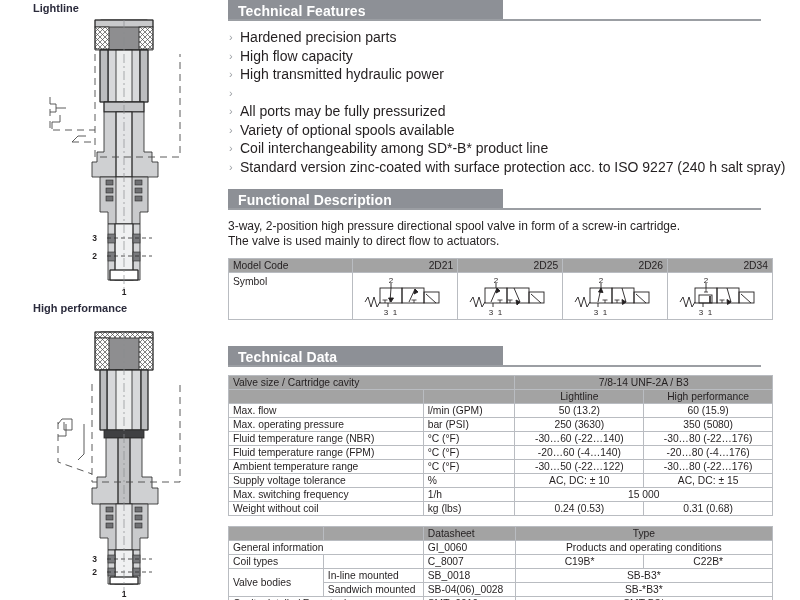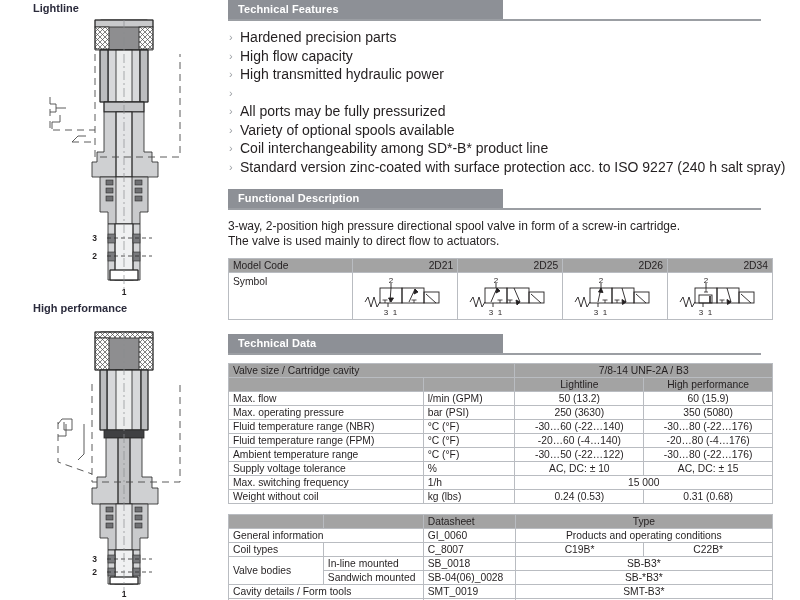--- a/index.html
+++ b/index.html
@@ -28,21 +28,21 @@
   
   .right-col { position: absolute; left: 228px; top: 0; width: 572px; }
 
   
   .sec-head { position: relative; height: 21px; margin-bottom: 0; }
   .sec-head .bar {
     position: absolute; left: 0; top: 0; height: 19px; width: 275px;
     background: #8d9096;
   }
   .sec-head .bar span {
-    display: block; color: #ffffff; font-size: 11px; font-weight: bold;
+    display: block; color: #ffffff; font-size: 14px; font-weight: bold;
     padding: 3px 0 0 10px; letter-spacing: .1px;
   }
   .sec-head .rule {
     position: absolute; left: 0; top: 19px; height: 2px; width: 533px;
     background: #9b9ea3;
   }
 
   
   .features { margin: 9px 0 0 0; }
   .feat-row { display: flex; align-items: flex-start; margin-bottom: 3.5px; }
@@ -437,21 +437,21 @@
                 <text x="29" y="41" text-anchor="middle">3</text>
                 <text x="38" y="41" text-anchor="middle">1</text>
               </g>
             </svg>
           </div>
         </td>
       </tr>
     </tbody>
       </table>
 
-    <div class="sec-head" style="margin-top:14px;text-decoration:underline;">
+    <div class="sec-head" style="margin-top:26px;text-decoration:underline;">
       <div class="bar">
         <span>Technical Data</span>
       </div>
       <div class="rule"></div>
     </div>
 
     <table class="dt" id="tech-table">
       <tbody>
           <tr>
         <td class="hdr c-name" colspan="2">Valve size / Cartridge cavity</td>

